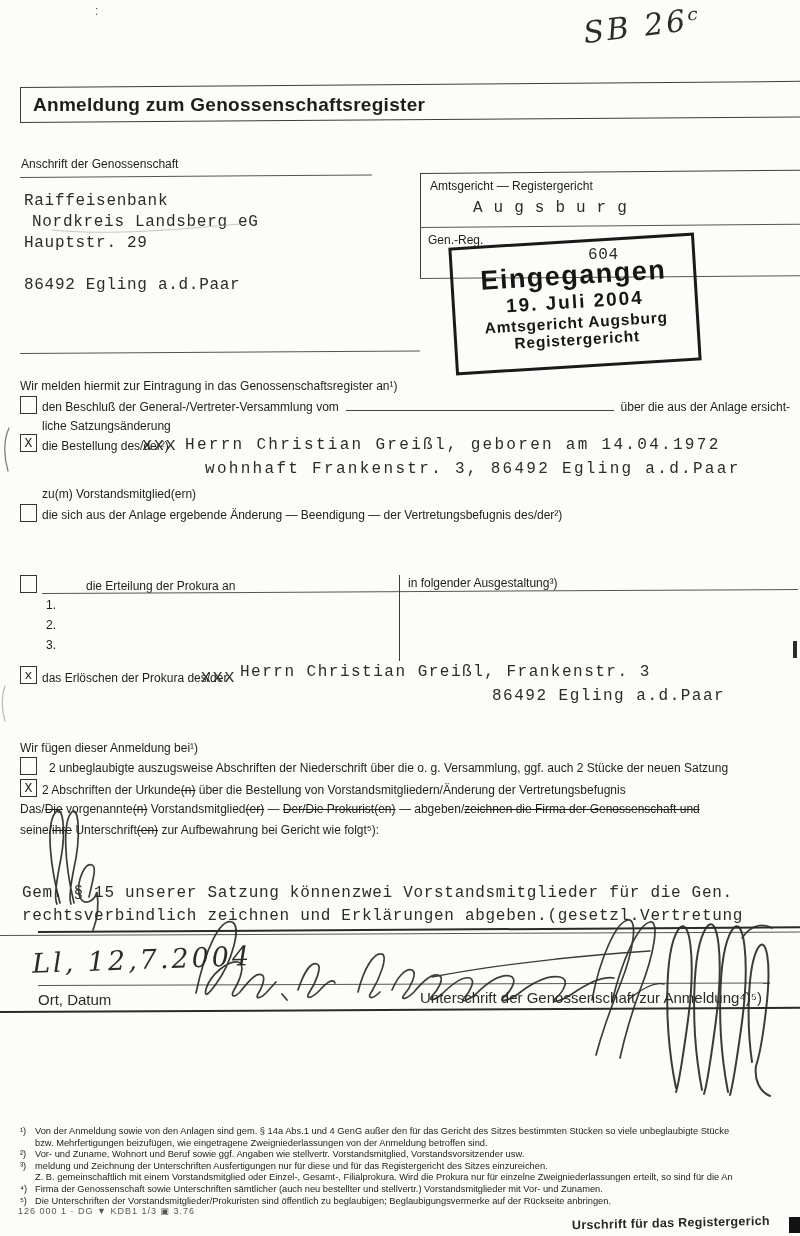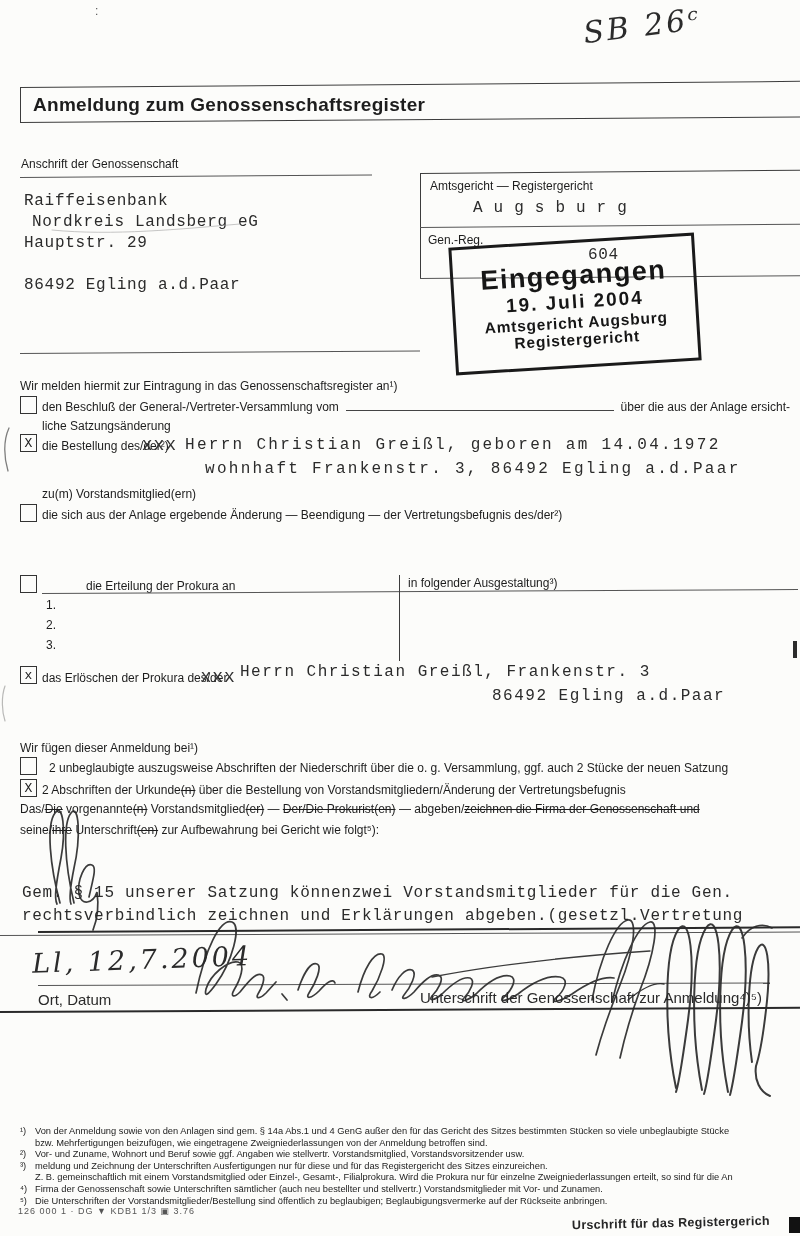--- a/index.html
+++ b/index.html
@@ -185,21 +185,21 @@
     </div>
     <div class="fn">
       <span class="fn-marker">⁴)</span>
       <span class="fn-lines">
         <div>Firma der Genossenschaft sowie Unterschriften sämtlicher (auch neu bestellter und stellvertr.) Vorstandsmitglieder mit Vor- und Zunamen.</div>
       </span>
     </div>
     <div class="fn">
       <span class="fn-marker">⁵)</span>
       <span class="fn-lines">
-        <div>Die Unterschriften der Vorstandsmitglieder/Bestellung sind öffentlich zu beglaubigen; Beglaubigungsvermerke auf der Rückseite anbringen.</div>
+        <div>Die Unterschriften der Vorstandsmitglieder/Prokuristen sind öffentlich zu beglaubigen; Beglaubigungsvermerke auf der Rückseite anbringen.</div>
       </span>
     </div>
   </div>
 
   <div class="abs footer-code" style="left:18px;top:1206px;">126 000 1 · DG ▼ KDB1 1/3 ▣ 3.76</div>
   <div class="abs copy-note" style="left:572px;top:1216px;">Urschrift für das Registergerich</div>
   <div class="abs" style="left:789px;top:1217px;width:11px;height:16px;background:#121212;"></div>
   <div class="abs" style="left:793px;top:641px;width:4px;height:17px;background:#2c2c2c;"></div>
 
   <svg class="ink" width="800" height="1236" viewBox="0 0 800 1236">

